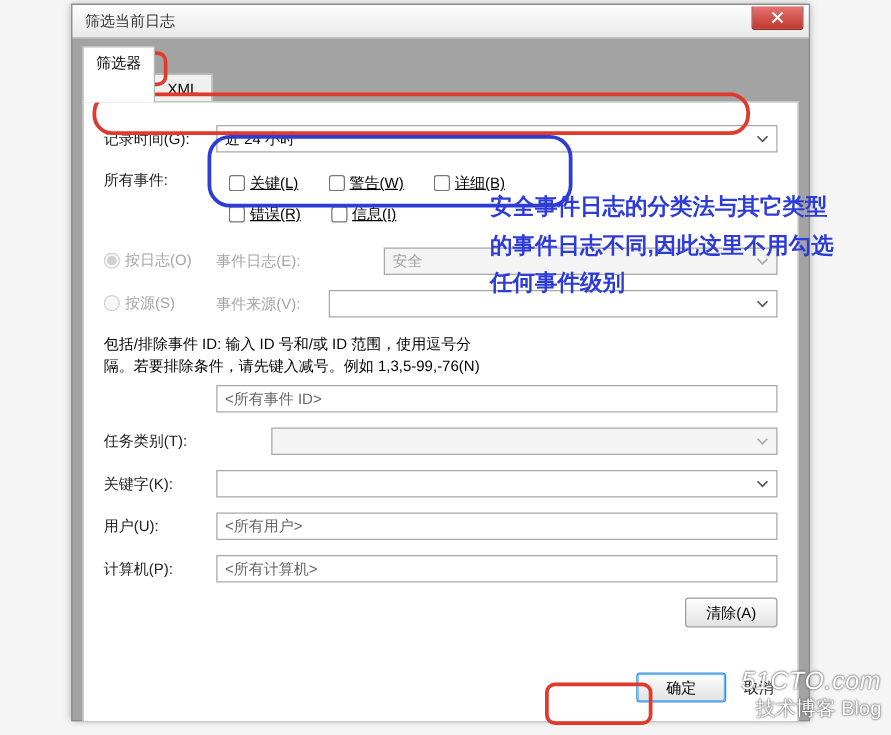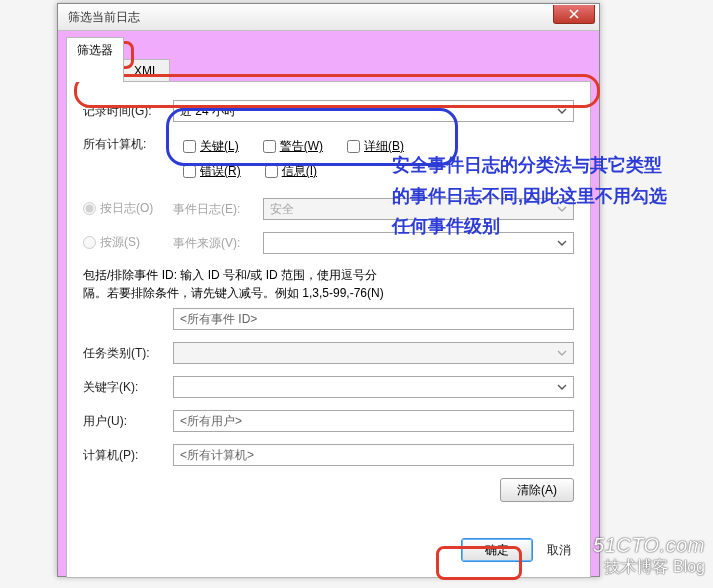--- a/index.html
+++ b/index.html
@@ -13,23 +13,23 @@
     background: #f5f5f5;
     position: relative;
     overflow: hidden;
   }
 
   
   .window {
     position: absolute;
     left: 57px;
     top: 3px;
-    width: 543px;
+    width: 591px;
     height: 574px;
-    background: #f0abfc;
+    background: #a3a3a3;
     border: 1px solid #8a8a8a;
     box-shadow: 0 0 6px rgba(0,0,0,0.3);
   }
   .titlebar {
     height: 27px;
     background: linear-gradient(to bottom, #fdfdfd, #e9e9e9);
     border-bottom: 1px solid #c0c0c0;
     display: flex;
     align-items: center;
     position: relative;
@@ -94,21 +94,21 @@
   .combo {
     flex: 1;
     height: 22px;
     border: 1px solid #a8a8a8;
     background: #fff;
     display: flex;
     align-items: center;
     justify-content: space-between;
     padding: 0 4px 0 6px;
   }
-  .combo.disabled { color: #a5a5a5; background: #f4f4f4; }
+  .combo.disabled { color: #a5a5a5; background: #f4f4f4; margin-left: 44px; }
   .chev {
     width: 14px;
     height: 14px;
     display:flex;align-items:center;justify-content:center;
   }
   .txt {
     flex: 1;
     height: 22px;
     border: 1px solid #a8a8a8;
     background: #fff;
@@ -241,21 +241,21 @@
           <span>近 24 小时</span>
           <span class="chev">
             <svg width="10" height="10" viewBox="0 0 10 10">
                 <path d="M1 3 L5 7 L9 3" fill="none" stroke="#555" stroke-width="1.4"></path>
               </svg>
           </span>
         </div>
       </div>
 
       <div class="row" style="align-items:flex-start;">
-        <div class="lbl" style="padding-top:2px;">所有计算机:</div>
+        <div class="lbl" style="padding-top:2px;">所有事件:</div>
         <div class="level-group">
           <div class="level-row">
             <label class="chk">
                 <input type="checkbox" style="">
                 <span>关键(L)</span>
               </label>
             <label class="chk">
                 <input type="checkbox" style="">
                 <span>警告(W)</span>
               </label>

